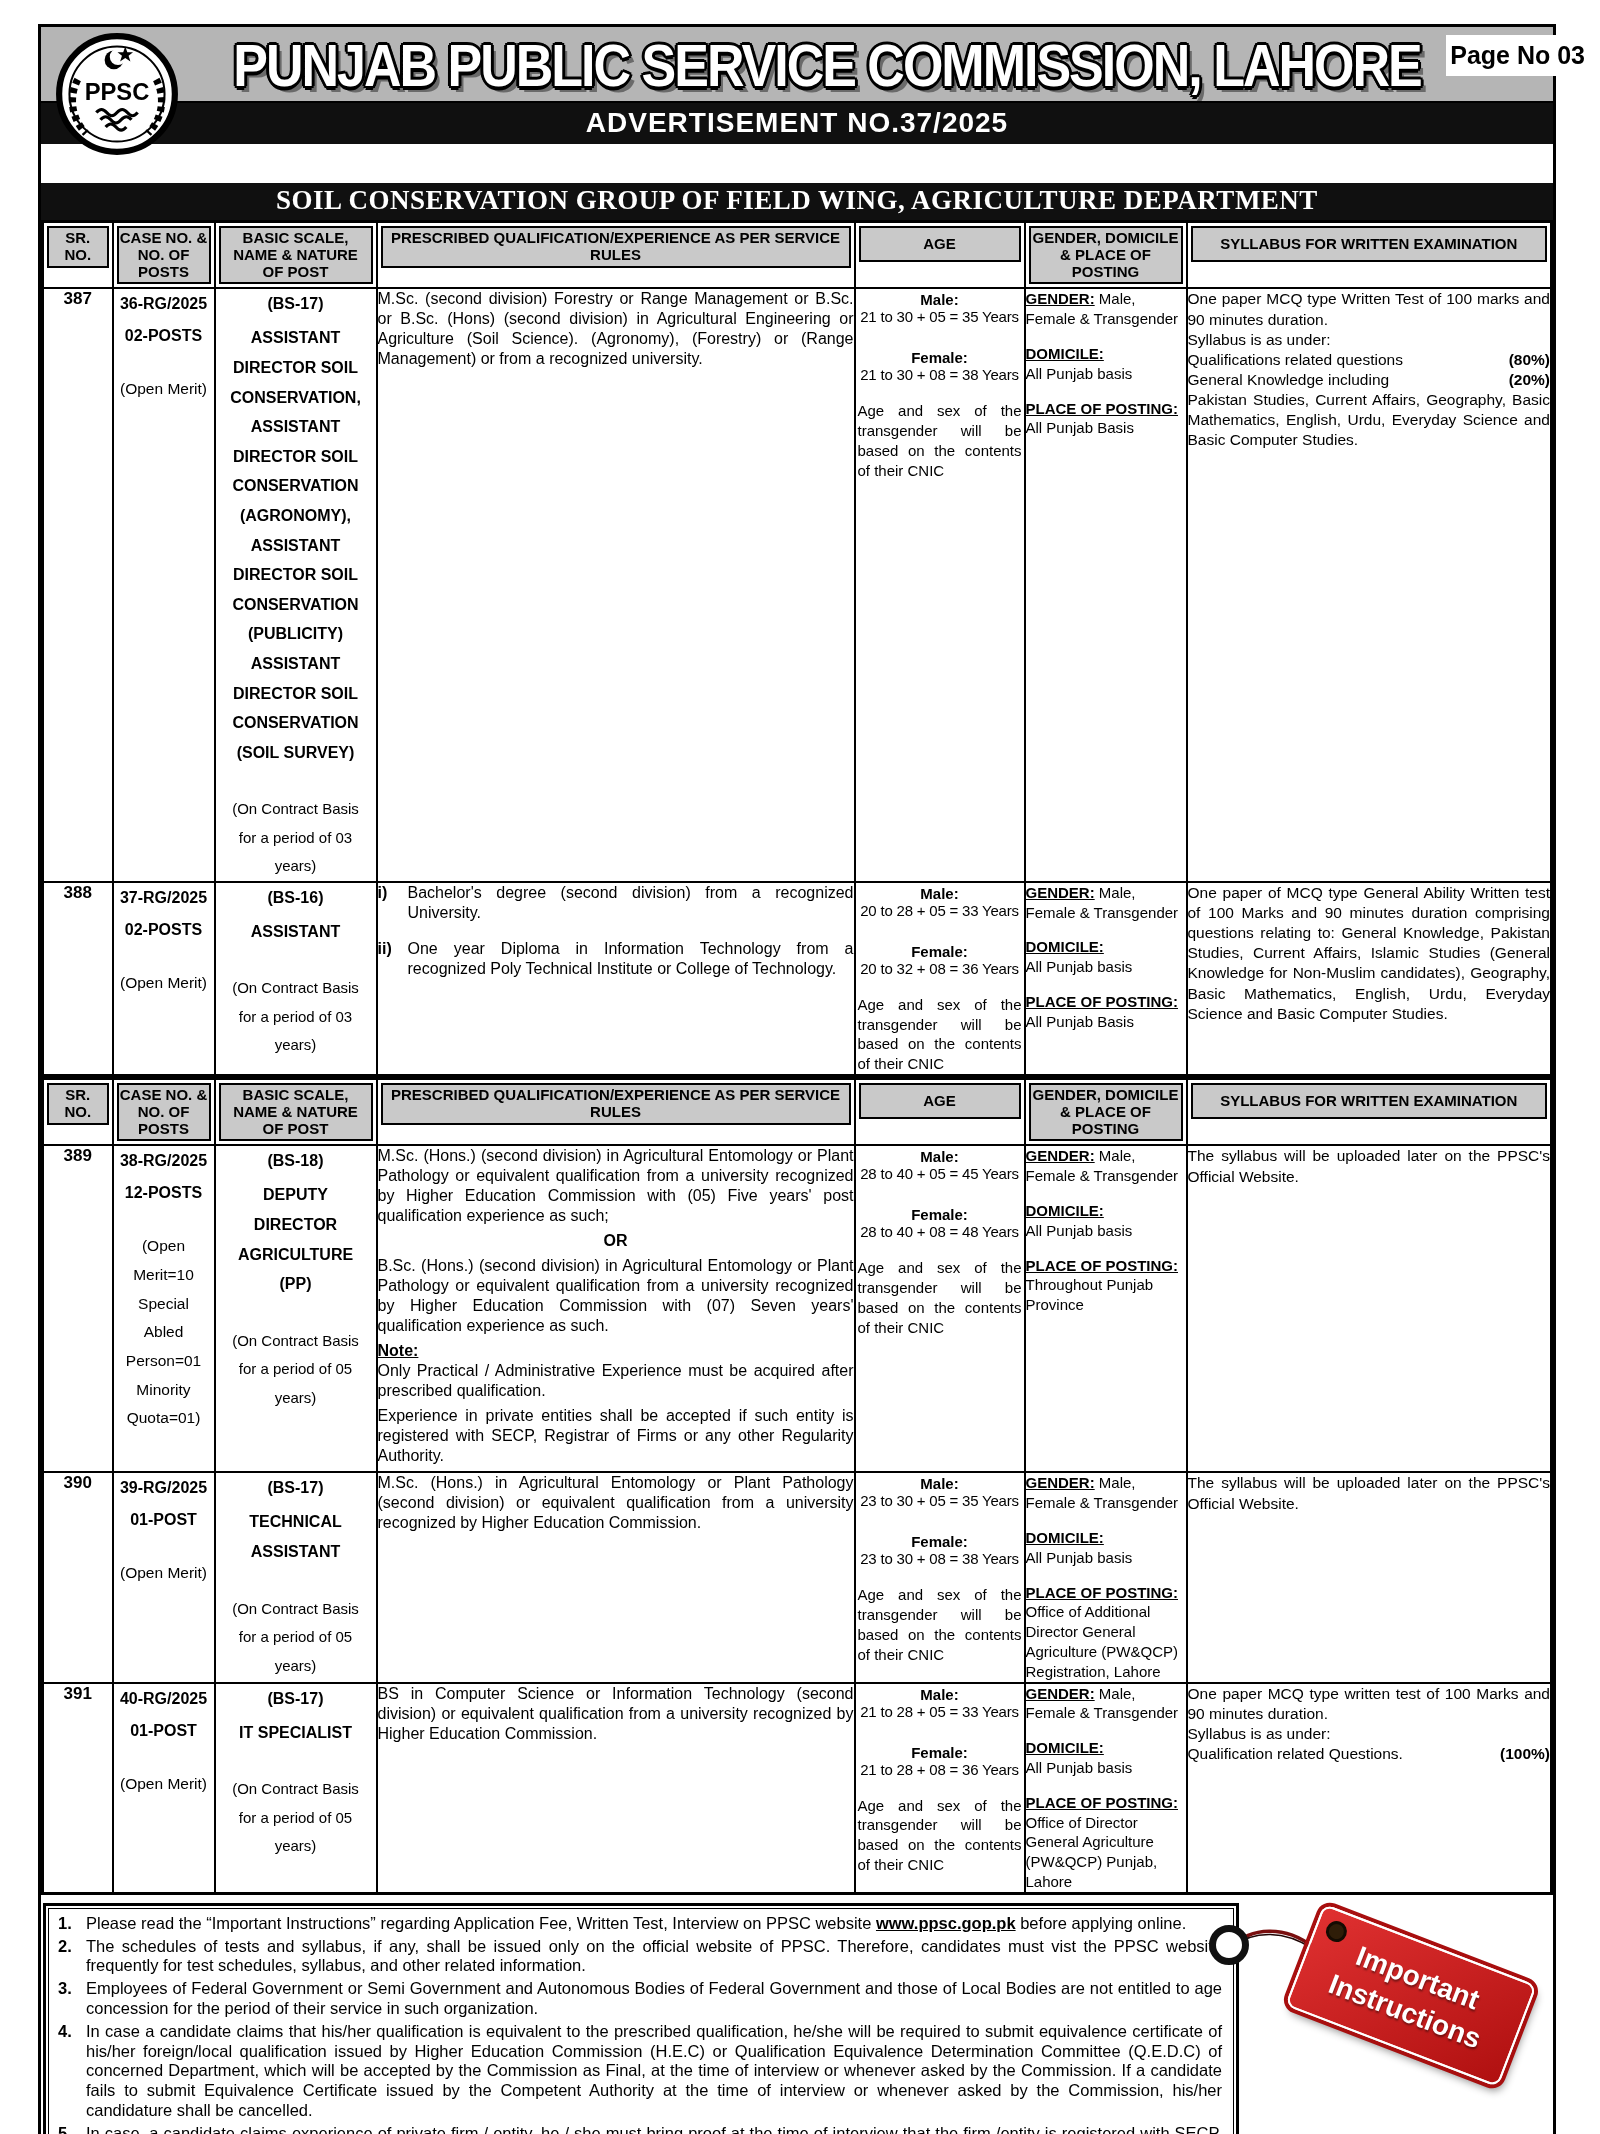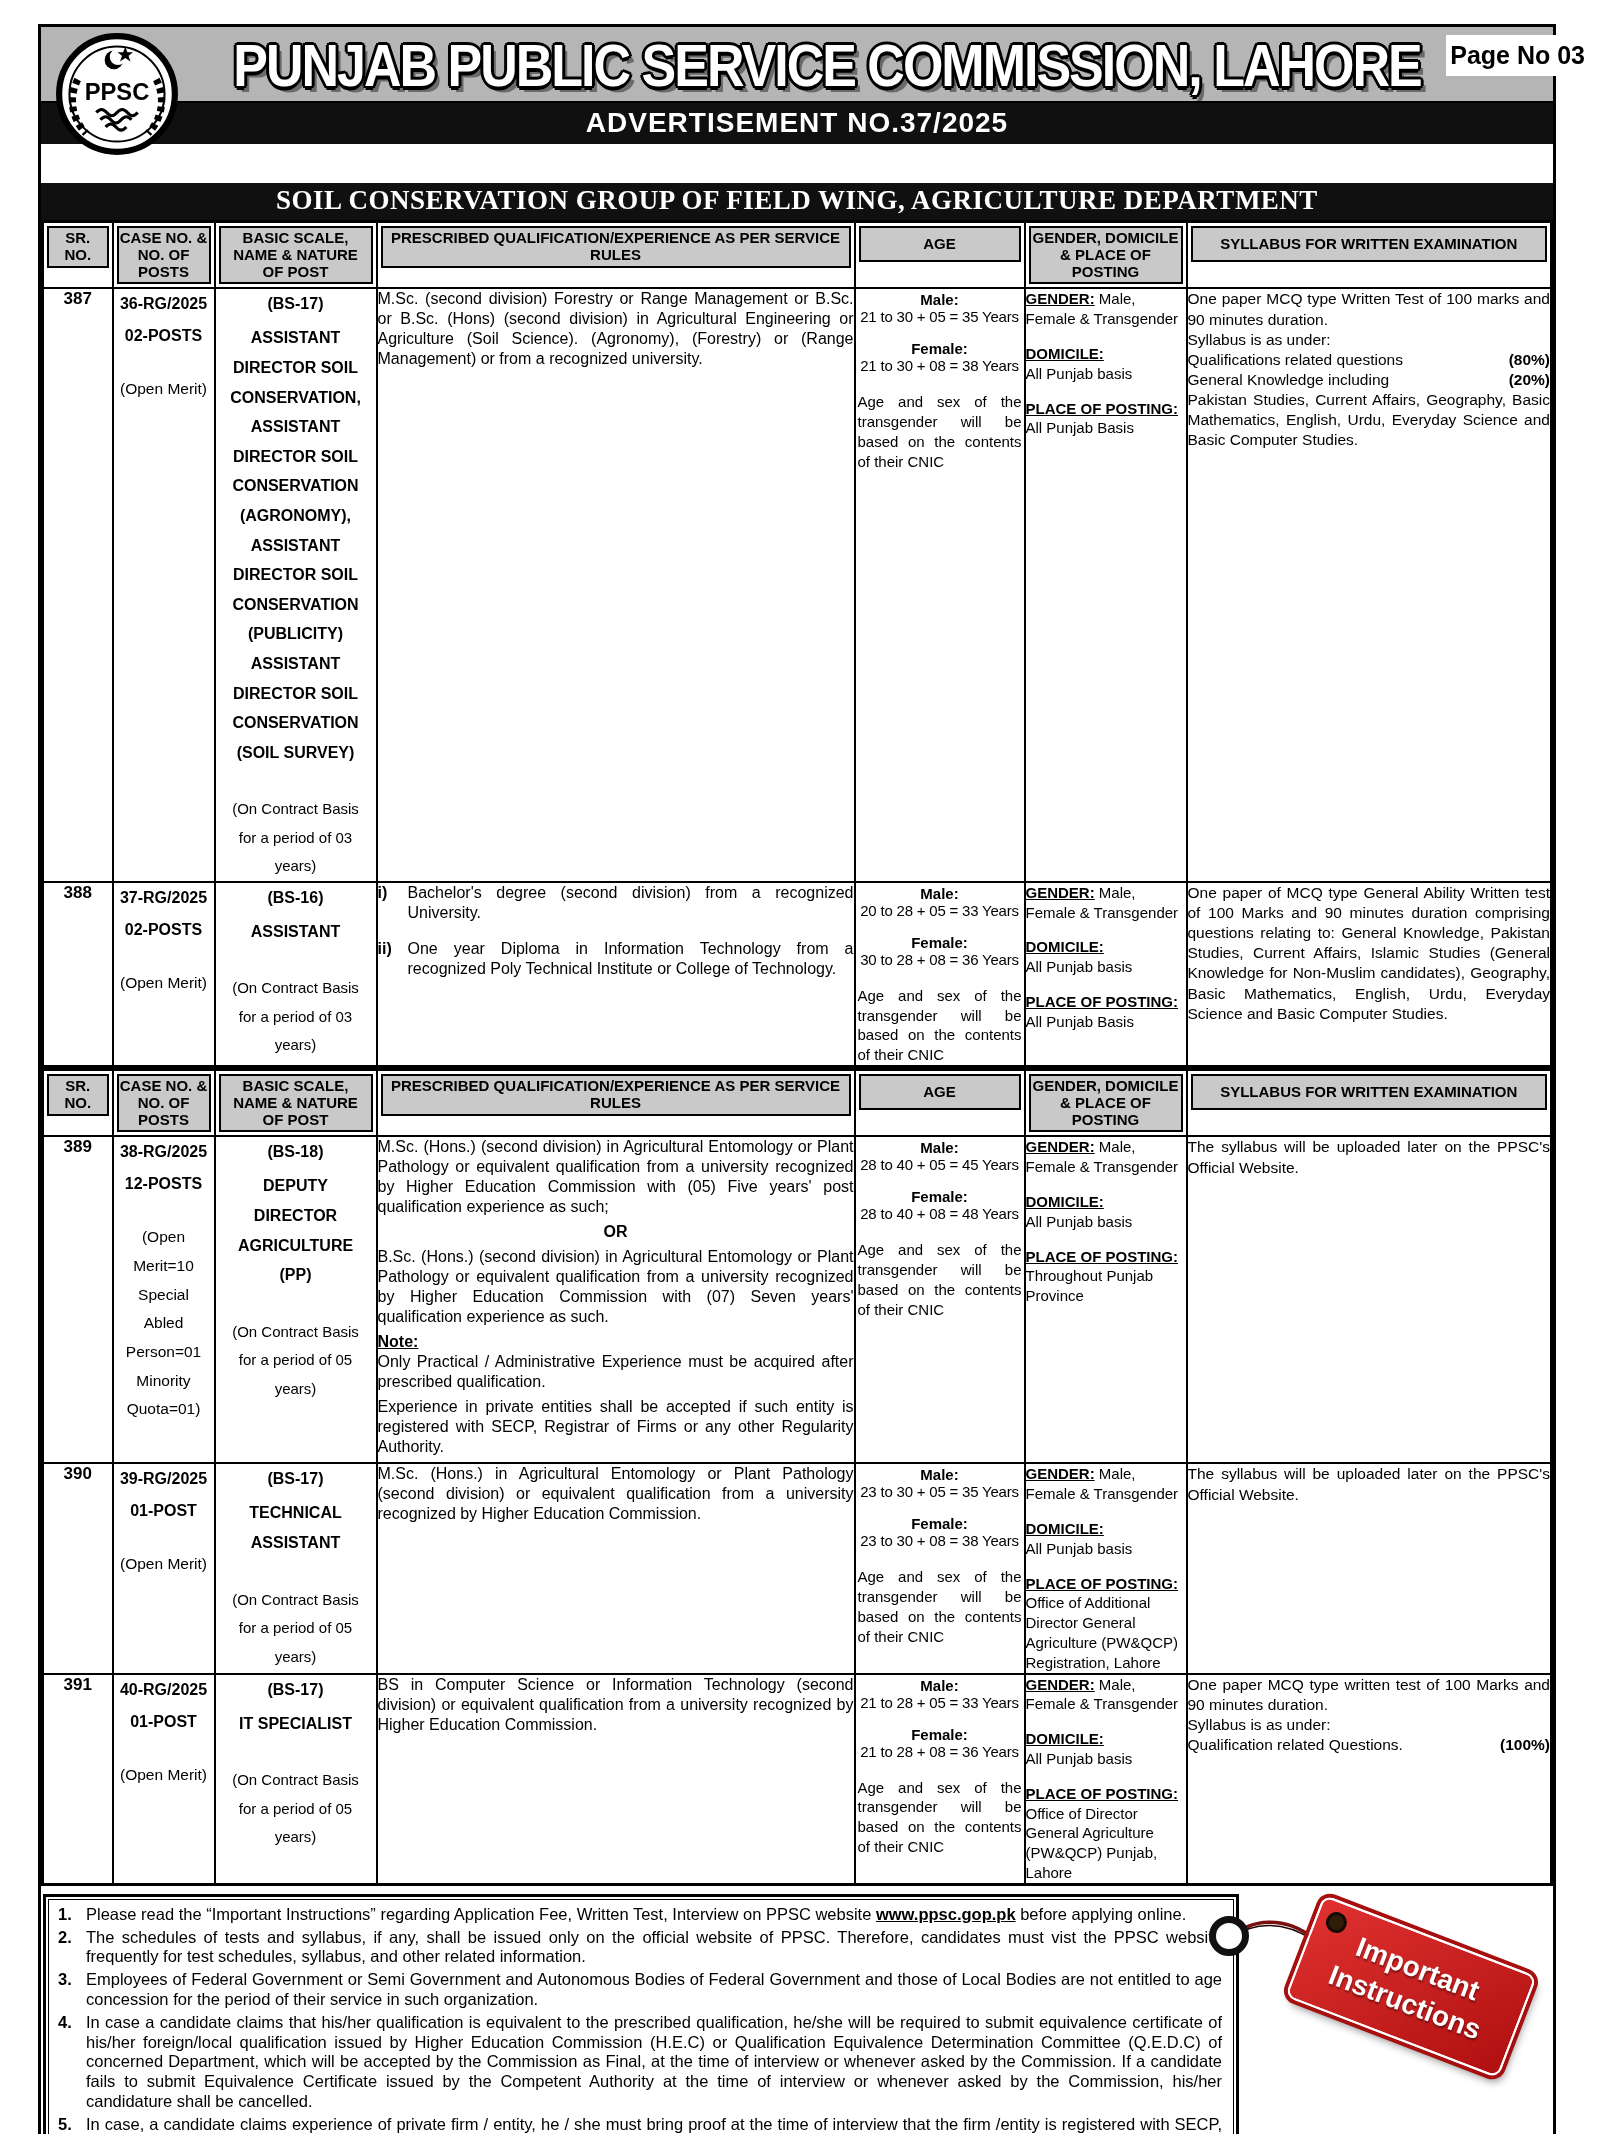--- a/index.html
+++ b/index.html
@@ -35,21 +35,21 @@
   .post-title{display:block;font-weight:bold;line-height:1.85;padding:0 6px;}
   .contract{display:block;font-size:15px;line-height:1.9;margin-top:28px;padding:0 8px;}
   .c-qual{font-size:16px;padding:5px 7px;text-align:justify;line-height:1.25;}
   .c-qual p{margin:0 0 5px;}
   .or-line{text-align:center;font-weight:bold;margin:3px 0;}
   .note-label{font-weight:bold;text-decoration:underline;}
   .qitem{display:flex;gap:10px;margin-bottom:16px;}
   .qitem .m{font-weight:bold;flex:none;width:20px;}
   .qitem .t{text-align:justify;}
   .c-age{font-size:15px;padding:6px 3px;text-align:center;}
-  .age-label{display:block;font-weight:bold;margin-top:15px;}
+  .age-label{display:block;font-weight:bold;margin-top:24px;}
   .age-label.first{margin-top:2px;}
   .age-val{display:block;letter-spacing:-.2px;}
   .age-note{text-align:justify;margin-top:18px;line-height:1.32;padding:0 2px;}
   .c-gdp{font-size:15px;padding:6px 6px;line-height:1.32;}
   .glabel{font-weight:bold;text-decoration:underline;}
   .gblock{margin-top:15px;}
   .c-syl{font-size:15.5px;padding:5px 7px;line-height:1.3;text-align:justify;}
   .c-syl p{margin:0;}
   .syl-row{display:flex;justify-content:space-between;gap:6px;}
   .syl-row .pct{font-weight:bold;flex:none;}
@@ -195,21 +195,21 @@
             </div>
         <div class="qitem">
               <span class="m">ii)</span>
               <span class="t">One year Diploma in Information Technology from a recognized Poly Technical Institute or College of Technology.</span>
             </div>
       </td>
       <td class="c-age">
         <span class="age-label first">Male:</span>
         <span class="age-val">20 to 28 + 05 = 33 Years</span>
         <span class="age-label">Female:</span>
-        <span class="age-val">30 to 28 + 08 = 36 Years</span>
+        <span class="age-val">20 to 32 + 08 = 36 Years</span>
         <div class="age-note">Age and sex of the transgender will be based on the contents of their CNIC</div>
       </td>
       <td class="c-gdp">
         <div><span class="glabel">GENDER:</span> <span>Male, Female &amp; Transgender</span></div>
         <div class="gblock"><span class="glabel">DOMICILE:</span><div>All Punjab basis</div></div>
         <div class="gblock"><span class="glabel">PLACE OF POSTING:</span><div>All Punjab Basis</div></div>
       </td>
       <td class="c-syl">
         <p>One paper of MCQ type General Ability Written test of 100 Marks and 90 minutes duration comprising questions relating to: General Knowledge, Pakistan Studies, Current Affairs, Islamic Studies (General Knowledge for Non-Muslim candidates), Geography, Basic Mathematics, English, Urdu, Everyday Science and Basic Computer Studies.</p>
       </td>

